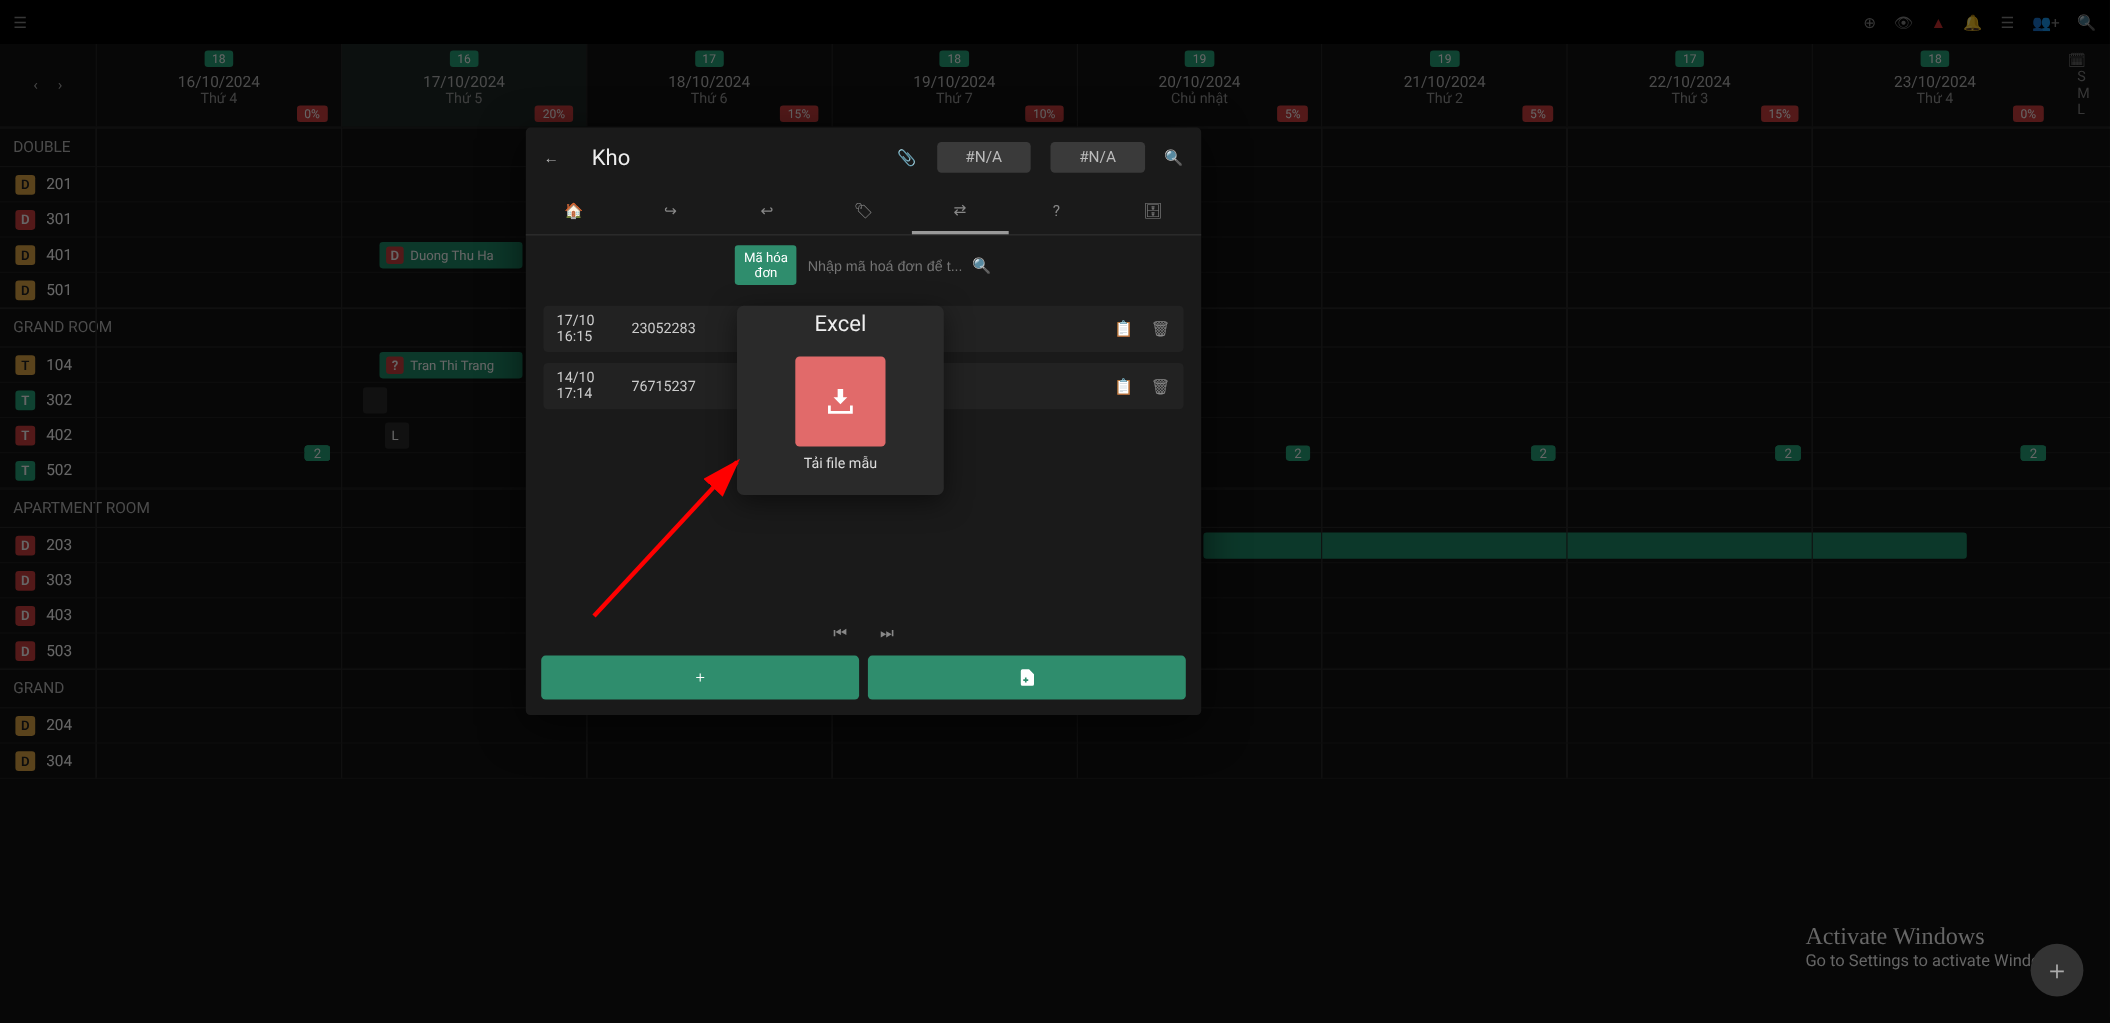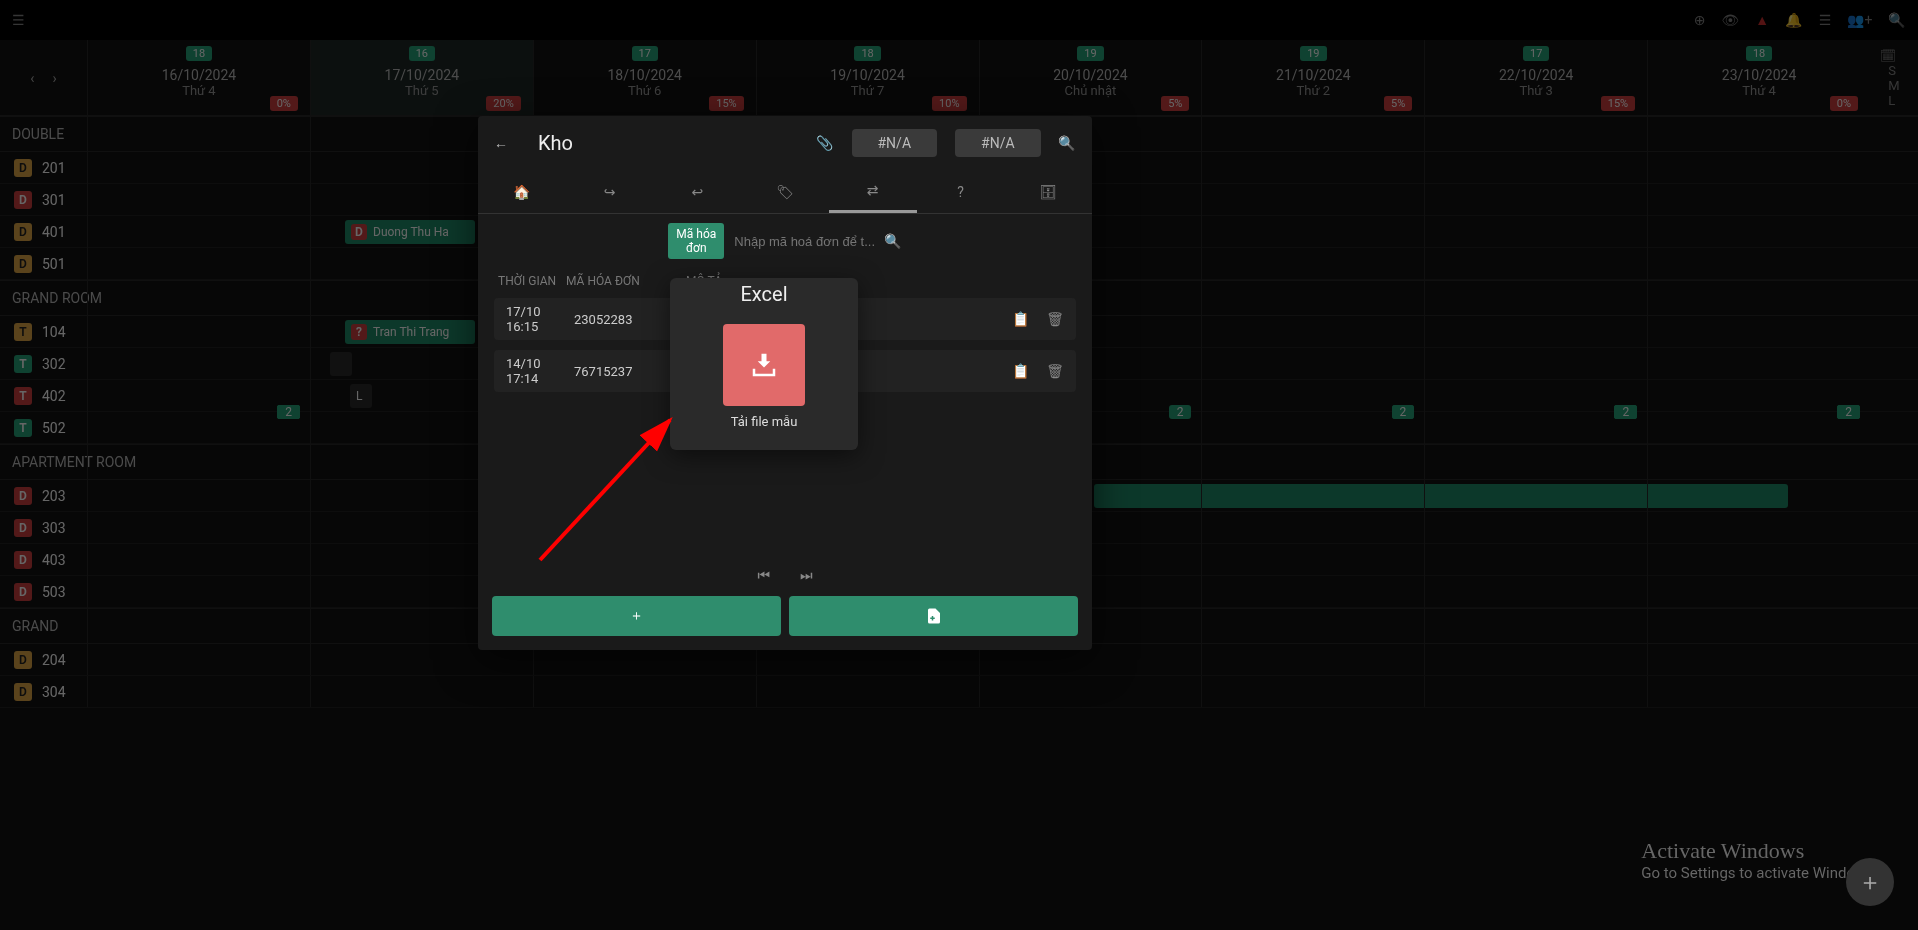--- a/index.html
+++ b/index.html
@@ -614,25 +614,20 @@
     <div class="ptab">🏷</div>
     <div class="ptab active">⇄</div>
     <div class="ptab">?</div>
     <div class="ptab">🗄</div>
   </div>
   <div class="search-row">
     <div class="mhd-btn">Mã hóa đơn</div>
     <input class="mhd-input" placeholder="Nhập mã hoá đơn để t..." style="">
     <span style="color:#888;">🔍</span>
   </div>
-  <div class="tbl-head">
-    <span class="c1">THỜI GIAN</span>
-    <span class="c2">MÃ HÓA ĐƠN</span>
-    <span class="c3">MÔ TẢ</span>
-  </div>
   <div id="panel-rows">
       <div class="tbl-row">
     <span class="c1">17/10 16:15</span>
     <span class="c2">23052283</span>
     <span class="spacer"></span>
     <div class="row-actions">
       <span>📋</span>
       <span>🗑</span>
     </div>
       </div>

